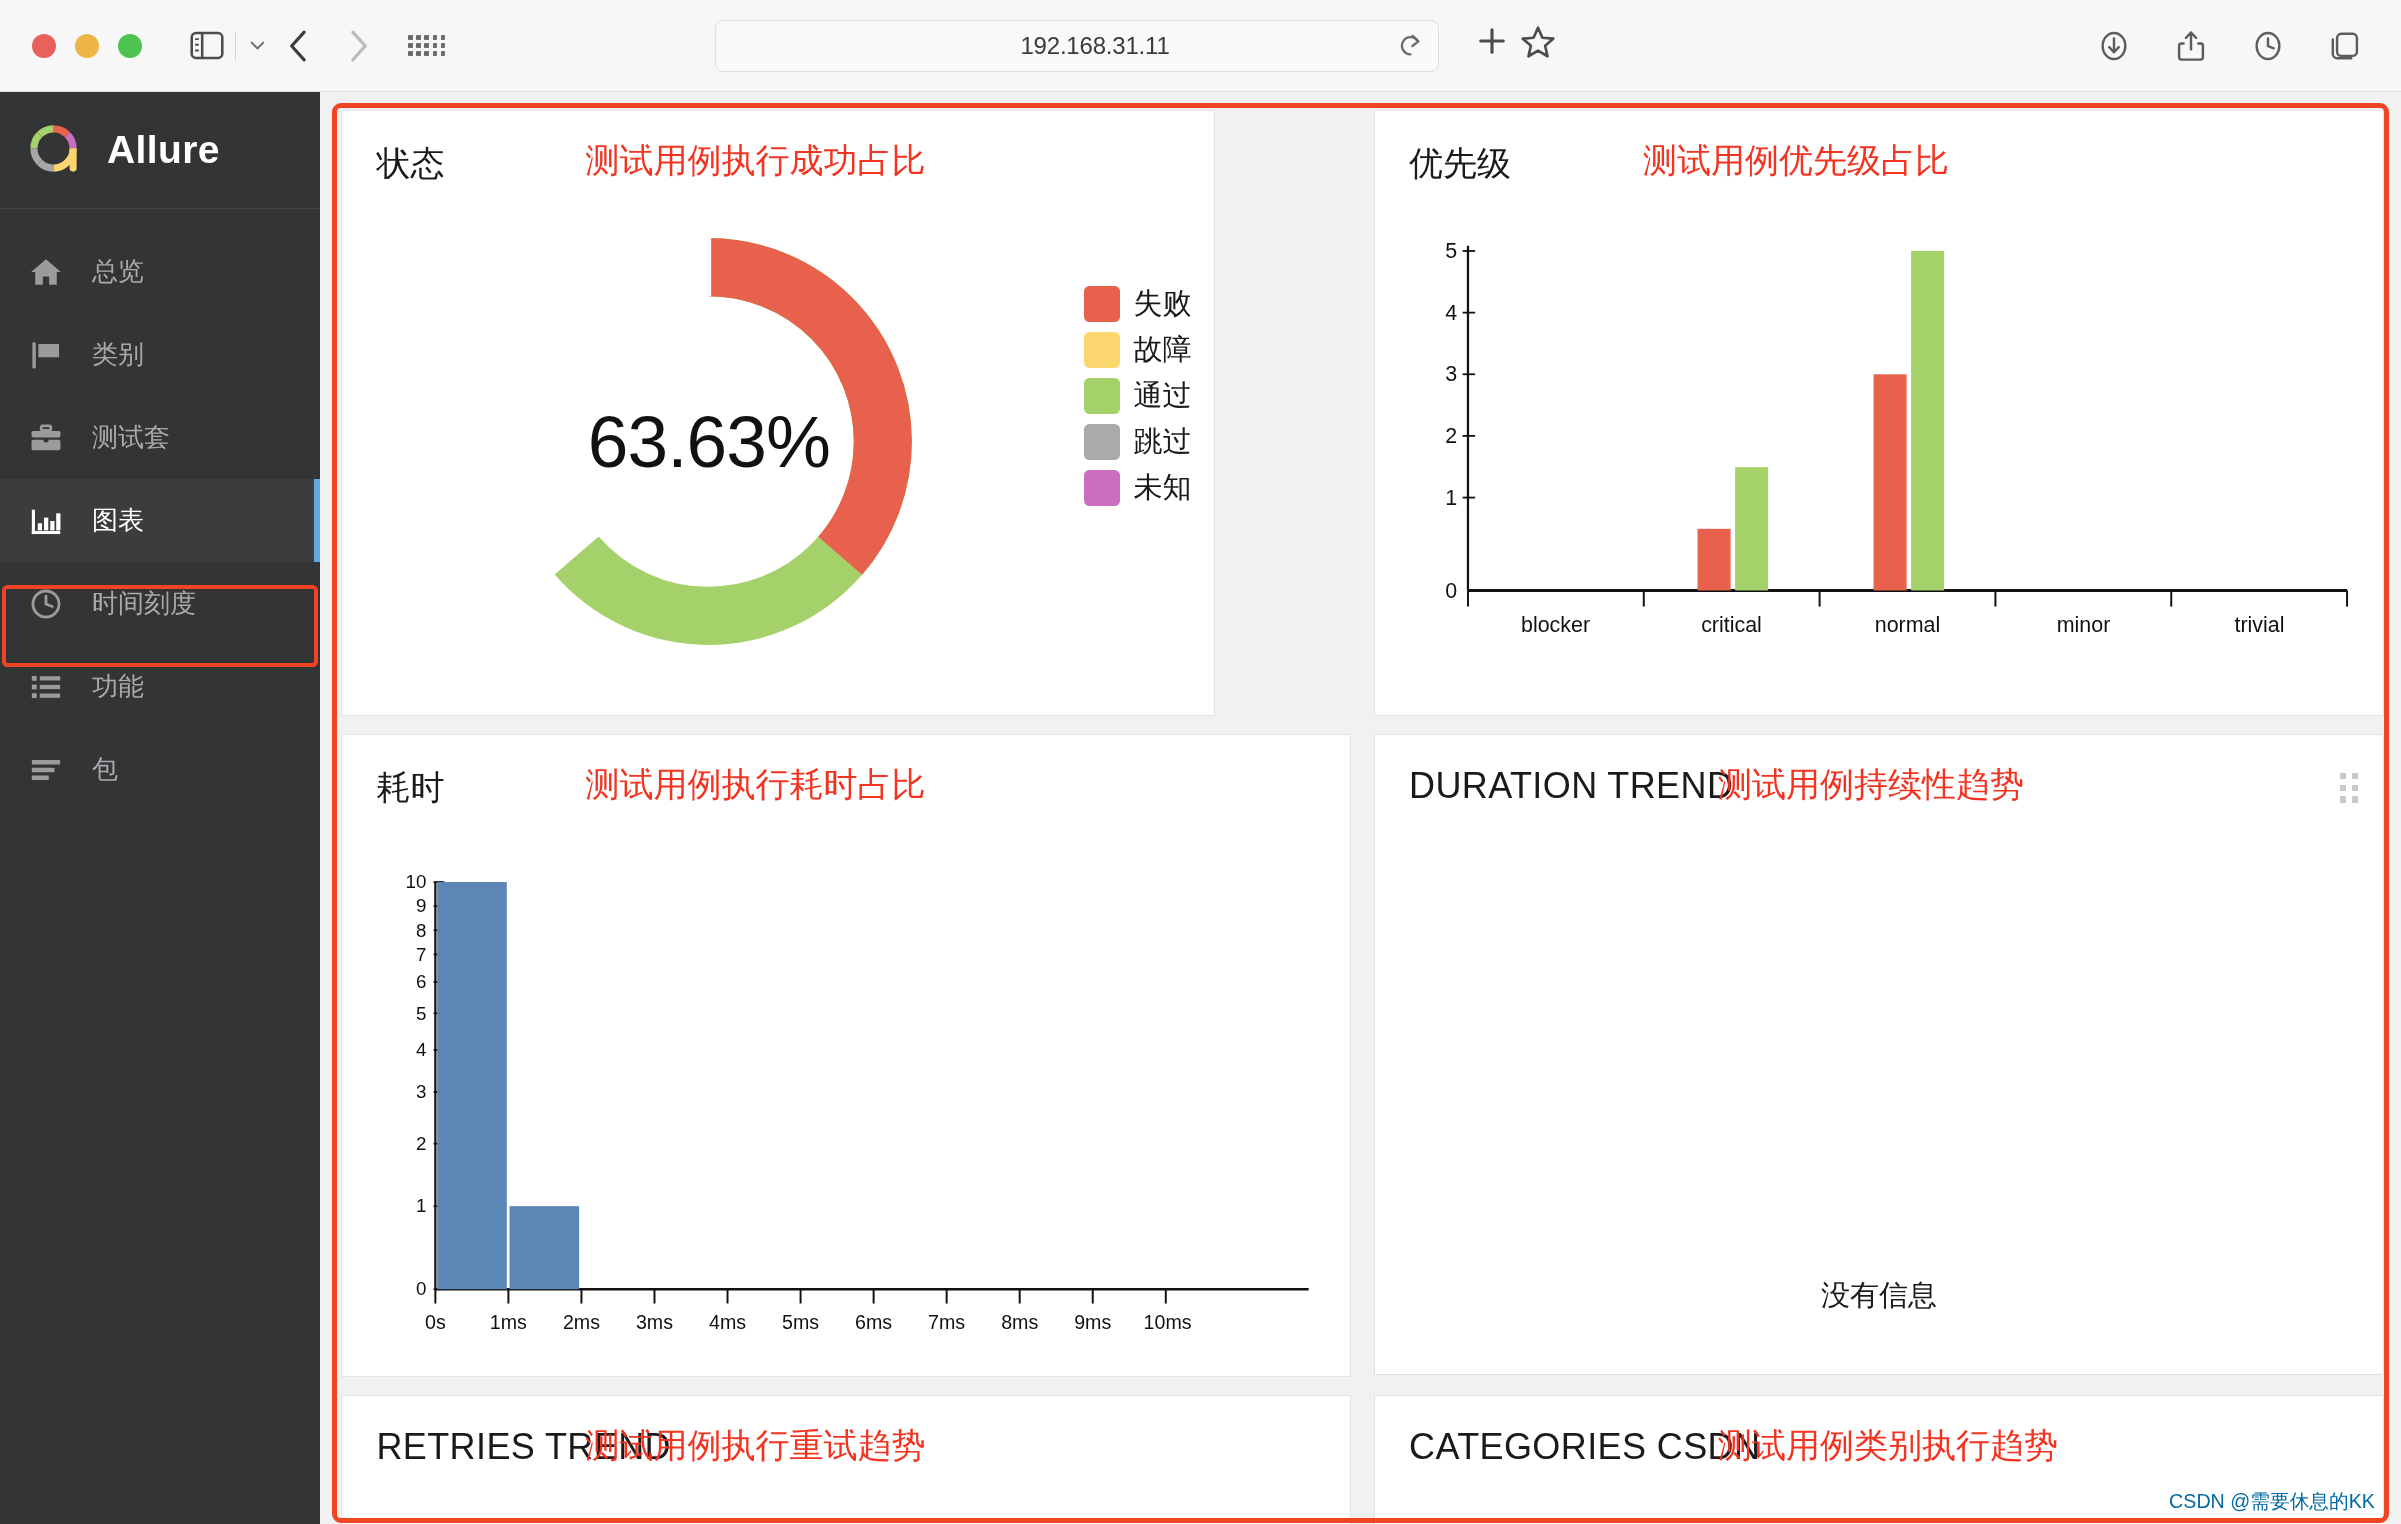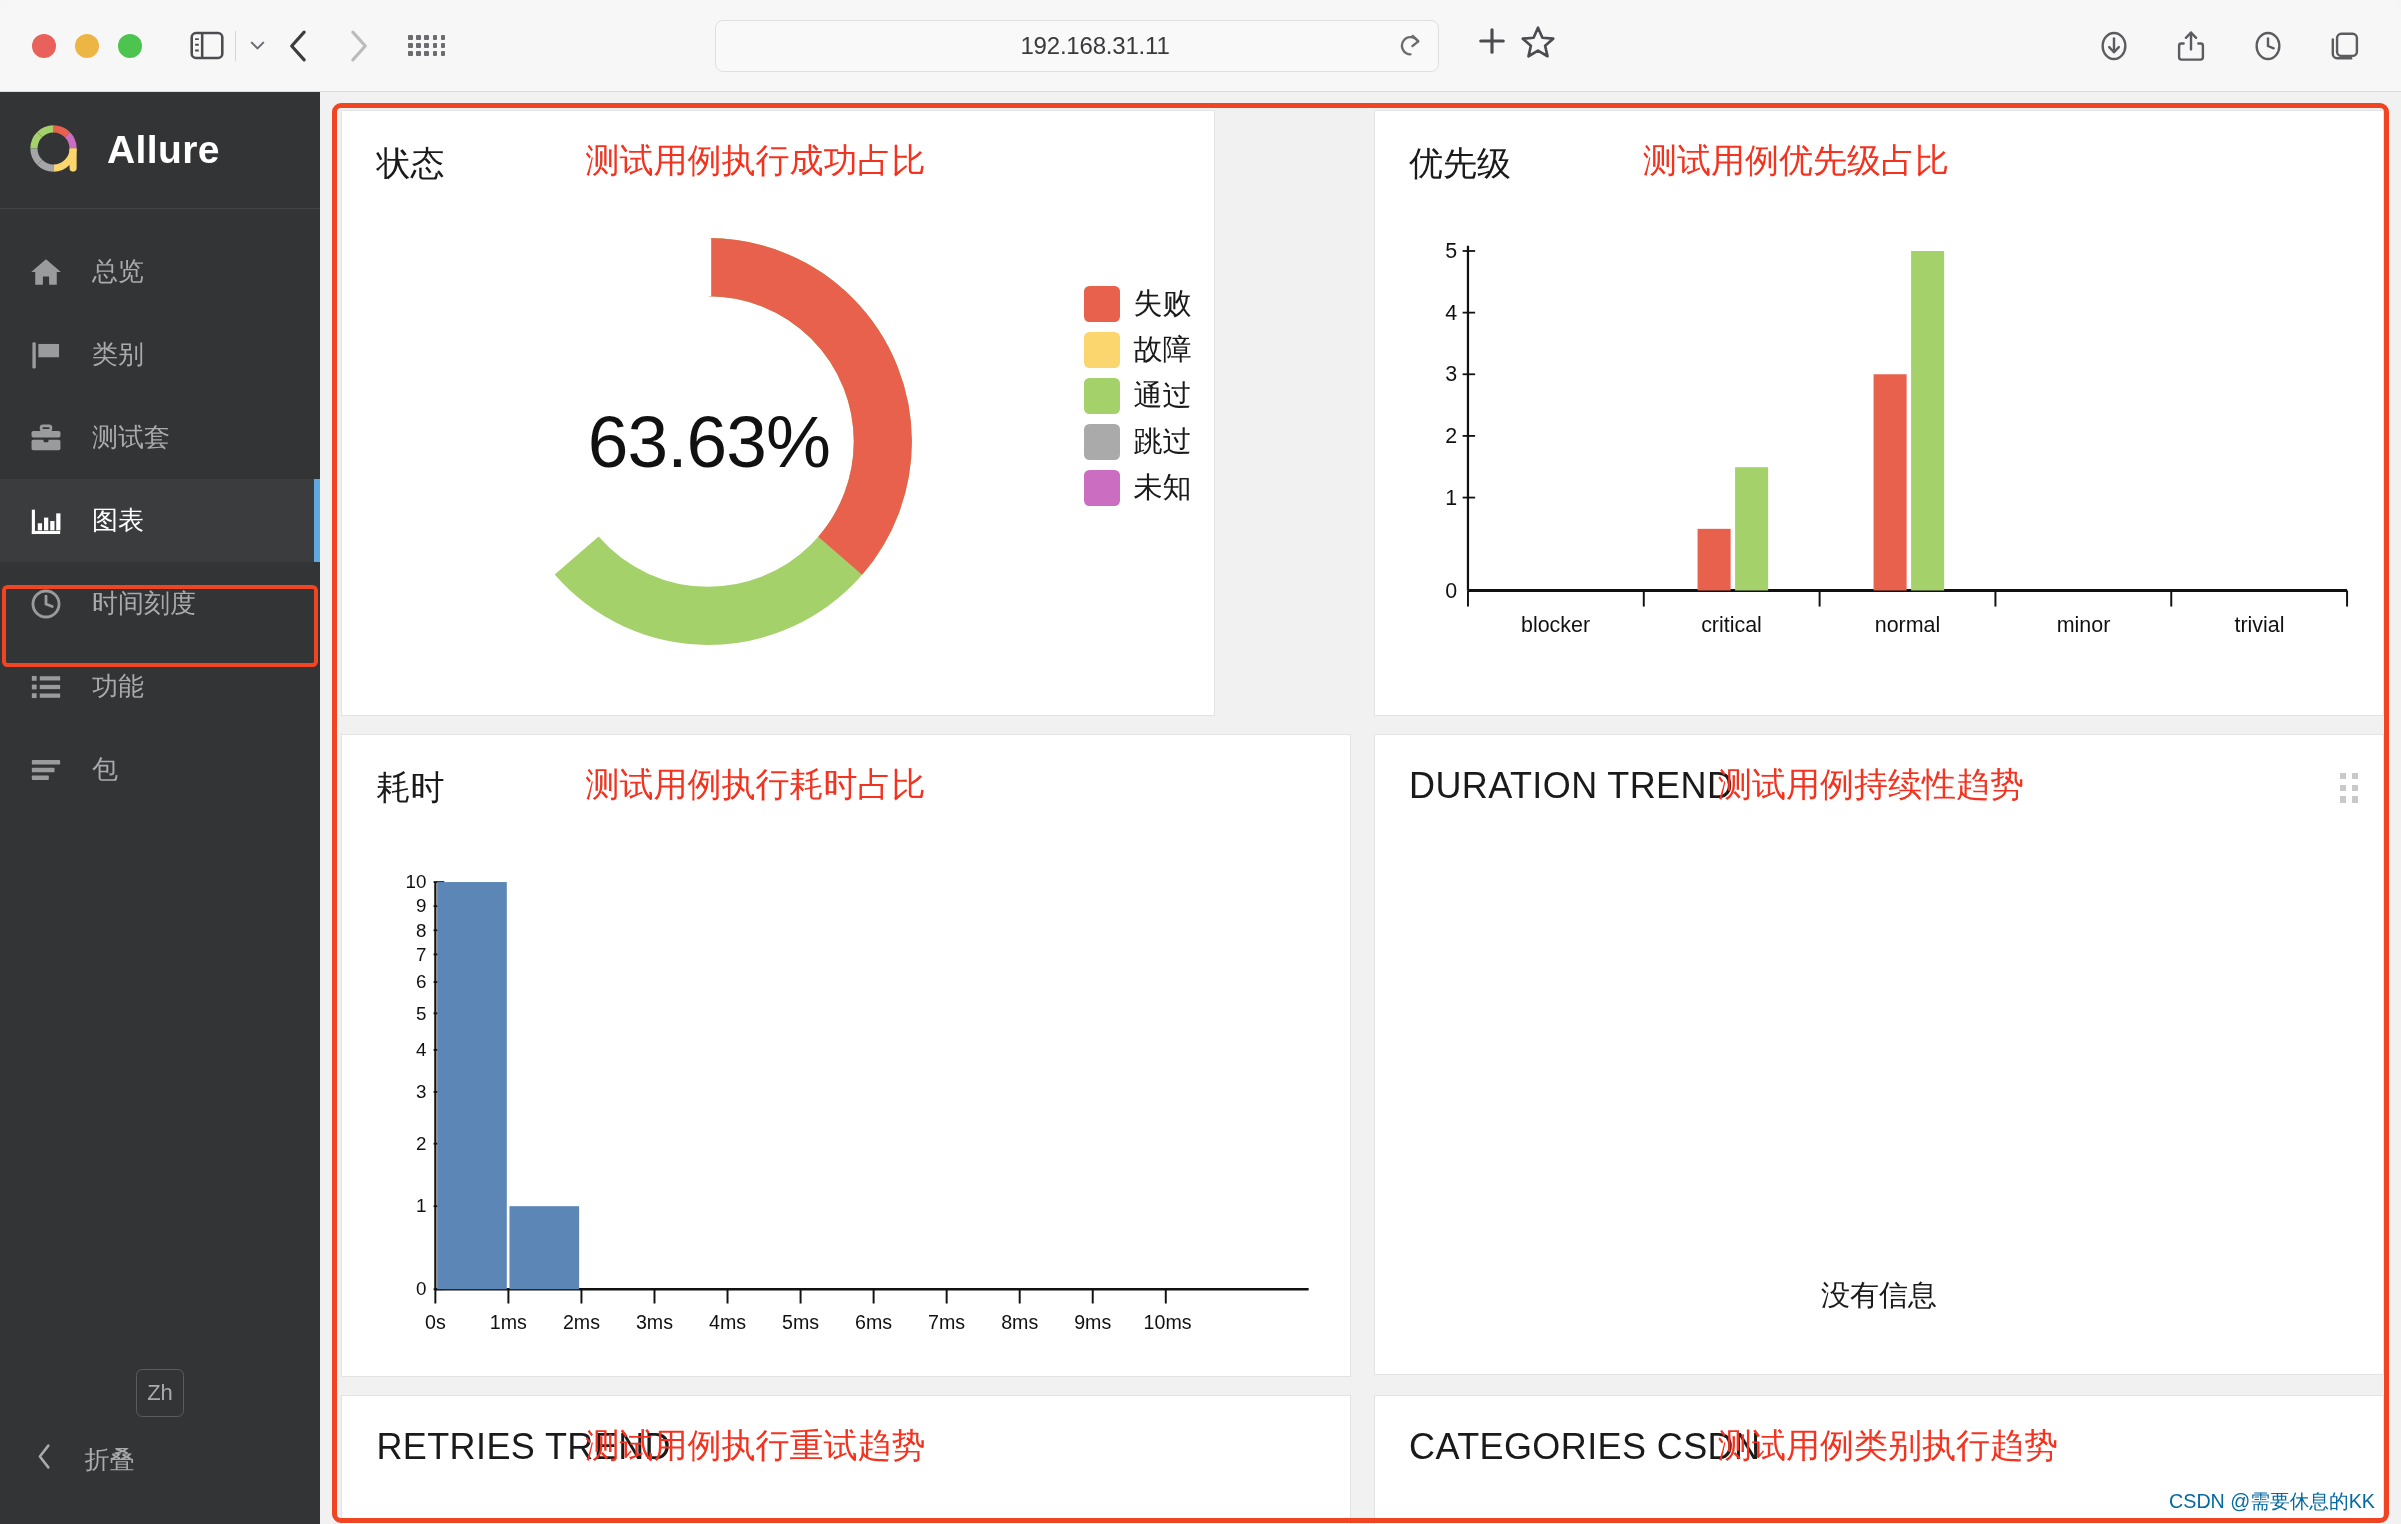--- a/index.html
+++ b/index.html
@@ -369,31 +369,20 @@
             <rect x="2" y="10.4" width="16" height="3.2" rx="0.6"></rect>
             <rect x="2" y="15.8" width="12" height="3.2" rx="0.6"></rect>
           </svg>
         </span>
         <span>包</span>
       </div>
     </div>
 
     <div id="nav-highlight-box"></div>
 
-    <div id="sidebar-footer">
-      <div id="language-button">Zh</div>
-      <div id="collapse-row">
-        <span>
-          <svg width="21.4" height="29" viewBox="0 0 16 24">
-            <polyline points="11,3 4,12 11,21" fill="none" stroke="#a9aaac" stroke-width="2.1" stroke-linecap="round" stroke-linejoin="round"></polyline>
-          </svg>
-        </span>
-        <span>折叠</span>
-      </div>
-    </div>
   </div>
 
   <div id="content">
     <div id="content-highlight"></div>
 
     <div class="col" id="col-left">
 
       <div class="panel" id="panel-status">
         <div class="panel-head">
           <span class="panel-title">状态</span>

